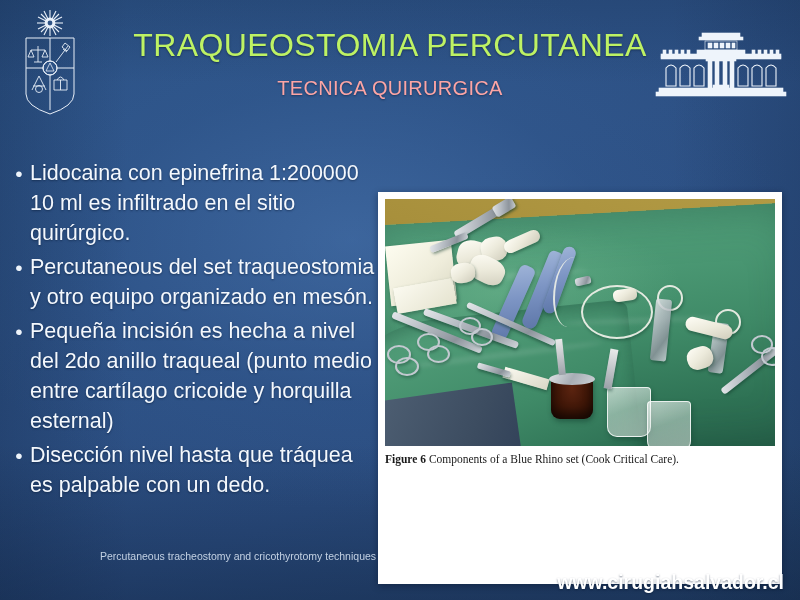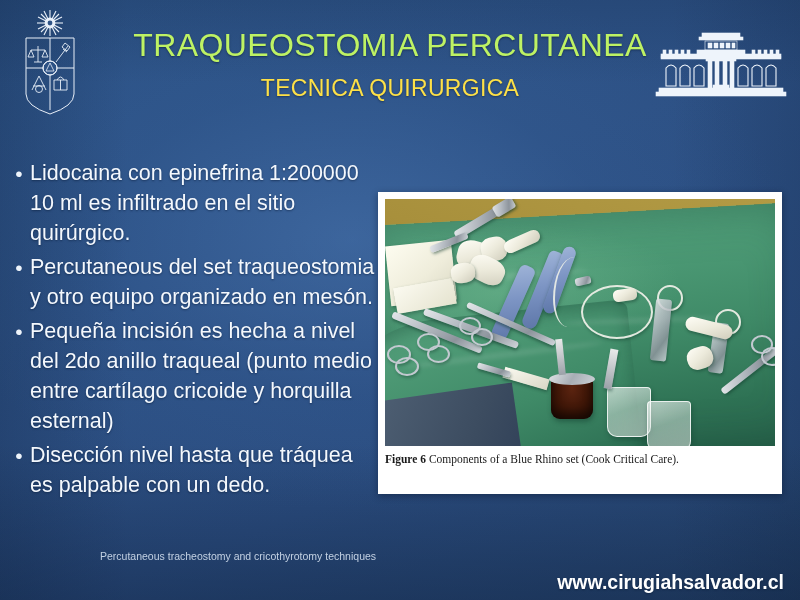--- a/index.html
+++ b/index.html
@@ -65,22 +65,22 @@
     color: #bef264;
     font-size: 32px;
     line-height: 38px;
     letter-spacing: 0.4px;
     font-weight: 400;
     font-stretch: condensed;
     white-space: nowrap;
     text-shadow: 0 1px 2px rgba(8,24,50,0.55);
   }
   .slide-subtitle {
-    color: #fde047;
-    font-size: 23px;
+    color: #fca5a5;
+    font-size: 20px;
     line-height: 30px;
     margin-top: 9px;
     font-weight: 400;
     font-stretch: condensed;
     letter-spacing: 0.3px;
     white-space: nowrap;
     text-shadow: 0 1px 2px rgba(8,24,50,0.5);
   }
 
   .casa-central {
@@ -120,21 +120,21 @@
     font-weight: 400;
     text-shadow: 0 1px 2px rgba(10,28,56,0.55);
   }
 
   
   .figure-card {
     position: absolute;
     left: 378px;
     top: 192px;
     width: 404px;
-    height: 302px;
+    height: 392px;
     background: #ffffff;
     padding: 7px 7px 0 7px;
     box-sizing: border-box;
     box-shadow: 0 2px 7px rgba(6,18,40,0.45);
   }
   .photo {
     position: relative;
     width: 390px;
     height: 247px;
     overflow: hidden;

